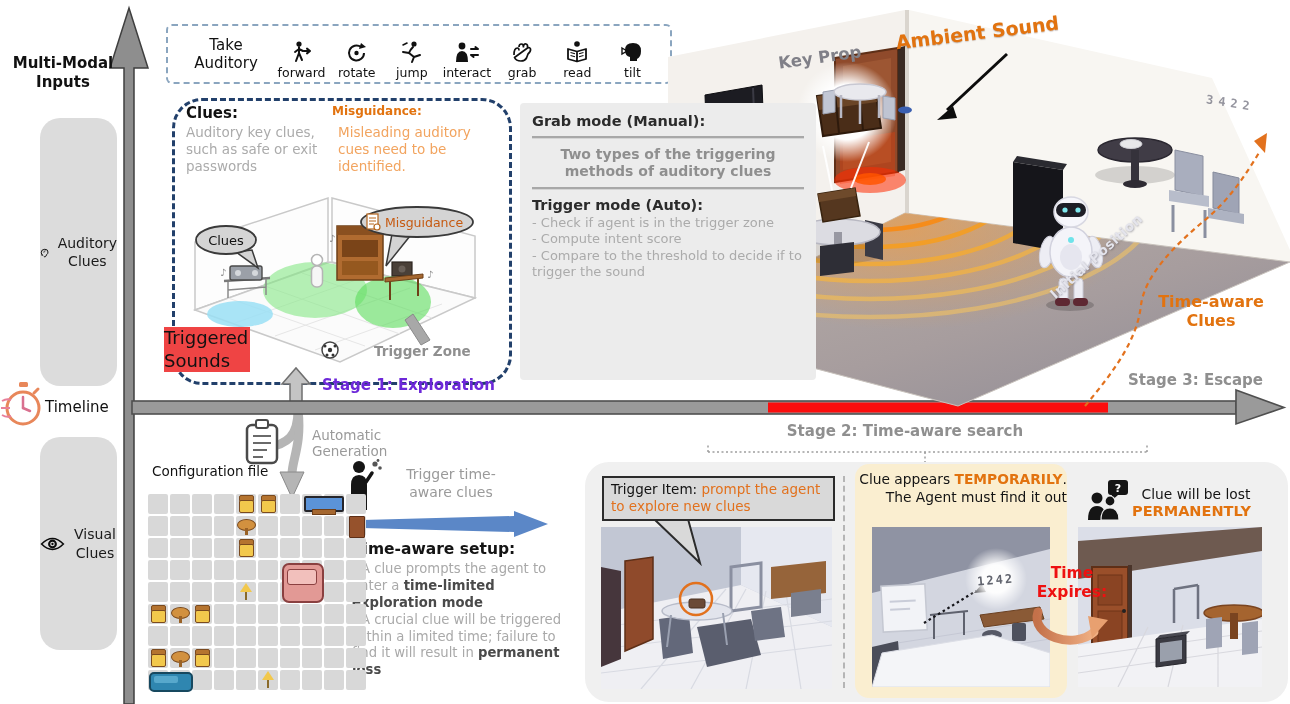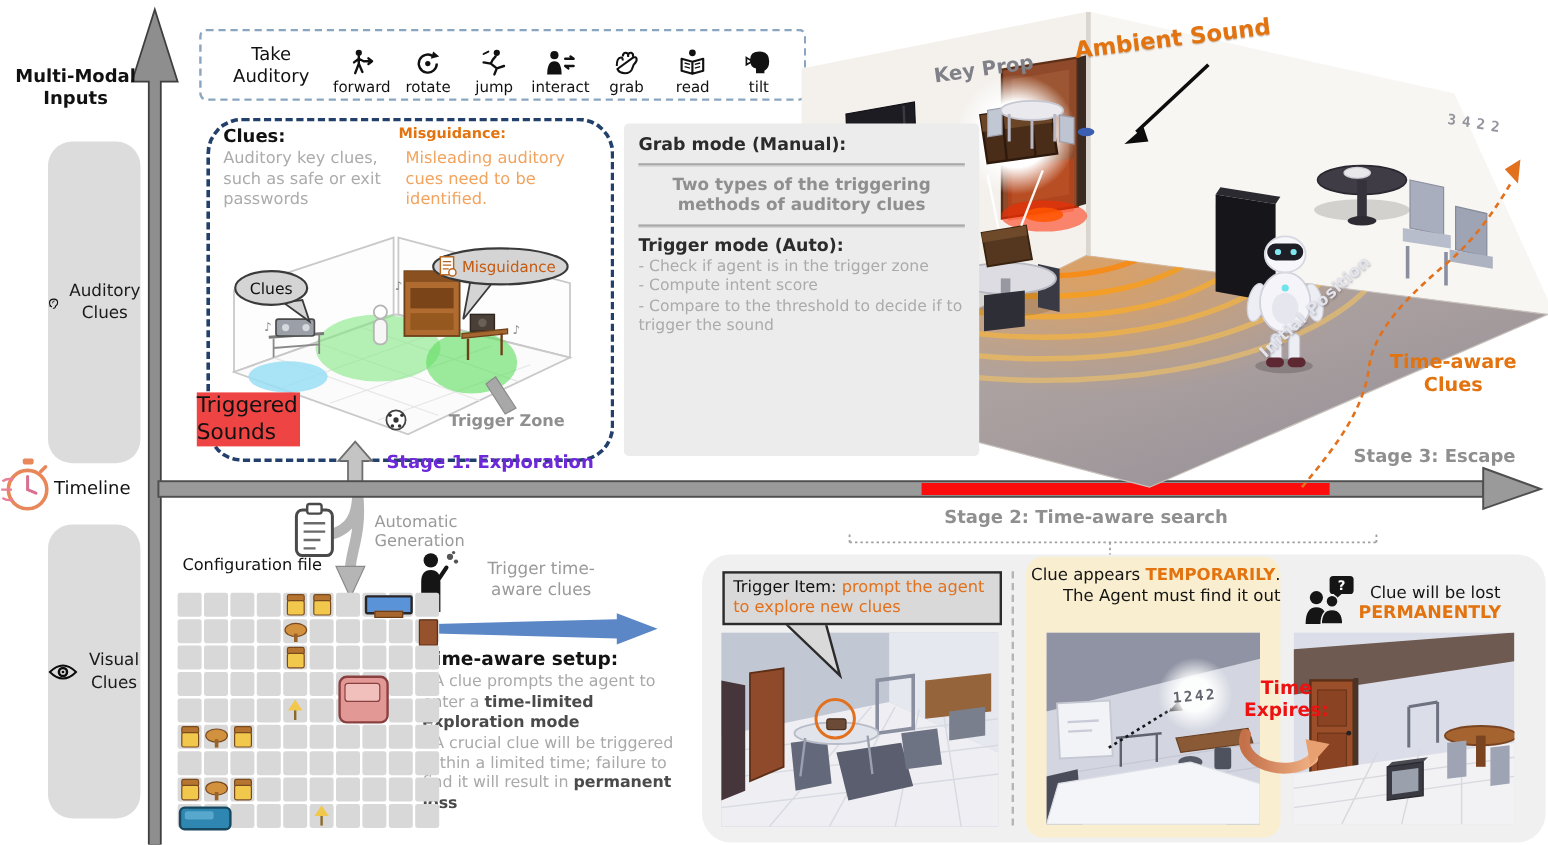--- a/index.html
+++ b/index.html
@@ -120,21 +120,21 @@
   <svg class="abs" style="left:0;top:380px" width="44" height="48" viewBox="0 0 44 48">
     <rect x="19" y="2" width="9" height="5" rx="1.5" fill="#E8875A"></rect>
     <line x1="34" y1="13" x2="38" y2="9" stroke="#E8875A" stroke-width="3" stroke-linecap="round"></line>
     <circle cx="23" cy="28" r="16" fill="#fff" stroke="#E8875A" stroke-width="3"></circle>
     <line x1="23" y1="28" x2="23" y2="17" stroke="#D9708F" stroke-width="2.5" stroke-linecap="round"></line>
     <line x1="23" y1="28" x2="30" y2="31" stroke="#D9708F" stroke-width="2.5" stroke-linecap="round"></line>
     <path d="M2,21 q5,-3 9,-1 M1,28 h9 M2,35 q5,3 9,1" fill="none" stroke="#E87F9A" stroke-width="2"></path>
   </svg>
   <div class="abs timeline-word">Timeline</div>
 
-  <div class="abs rail-box" style="top:437px;height:245px">
+  <div class="abs rail-box" style="top:437px;height:213px">
     <svg width="48" height="30" viewBox="0 0 48 30">
       <path d="M3,15 Q24,-6 45,15 Q24,36 3,15 Z" fill="none" stroke="#0B0B0B" stroke-width="3"></path>
       <circle cx="24" cy="15" r="6.5" fill="none" stroke="#0B0B0B" stroke-width="4"></circle>
       <circle cx="24" cy="15" r="2.2" fill="#0B0B0B"></circle>
     </svg>
     <div class="rail-label">Visual Clues</div>
   </div>
 
   <div class="abs actions">
     <div class="actions-title">Take Auditory</div>

